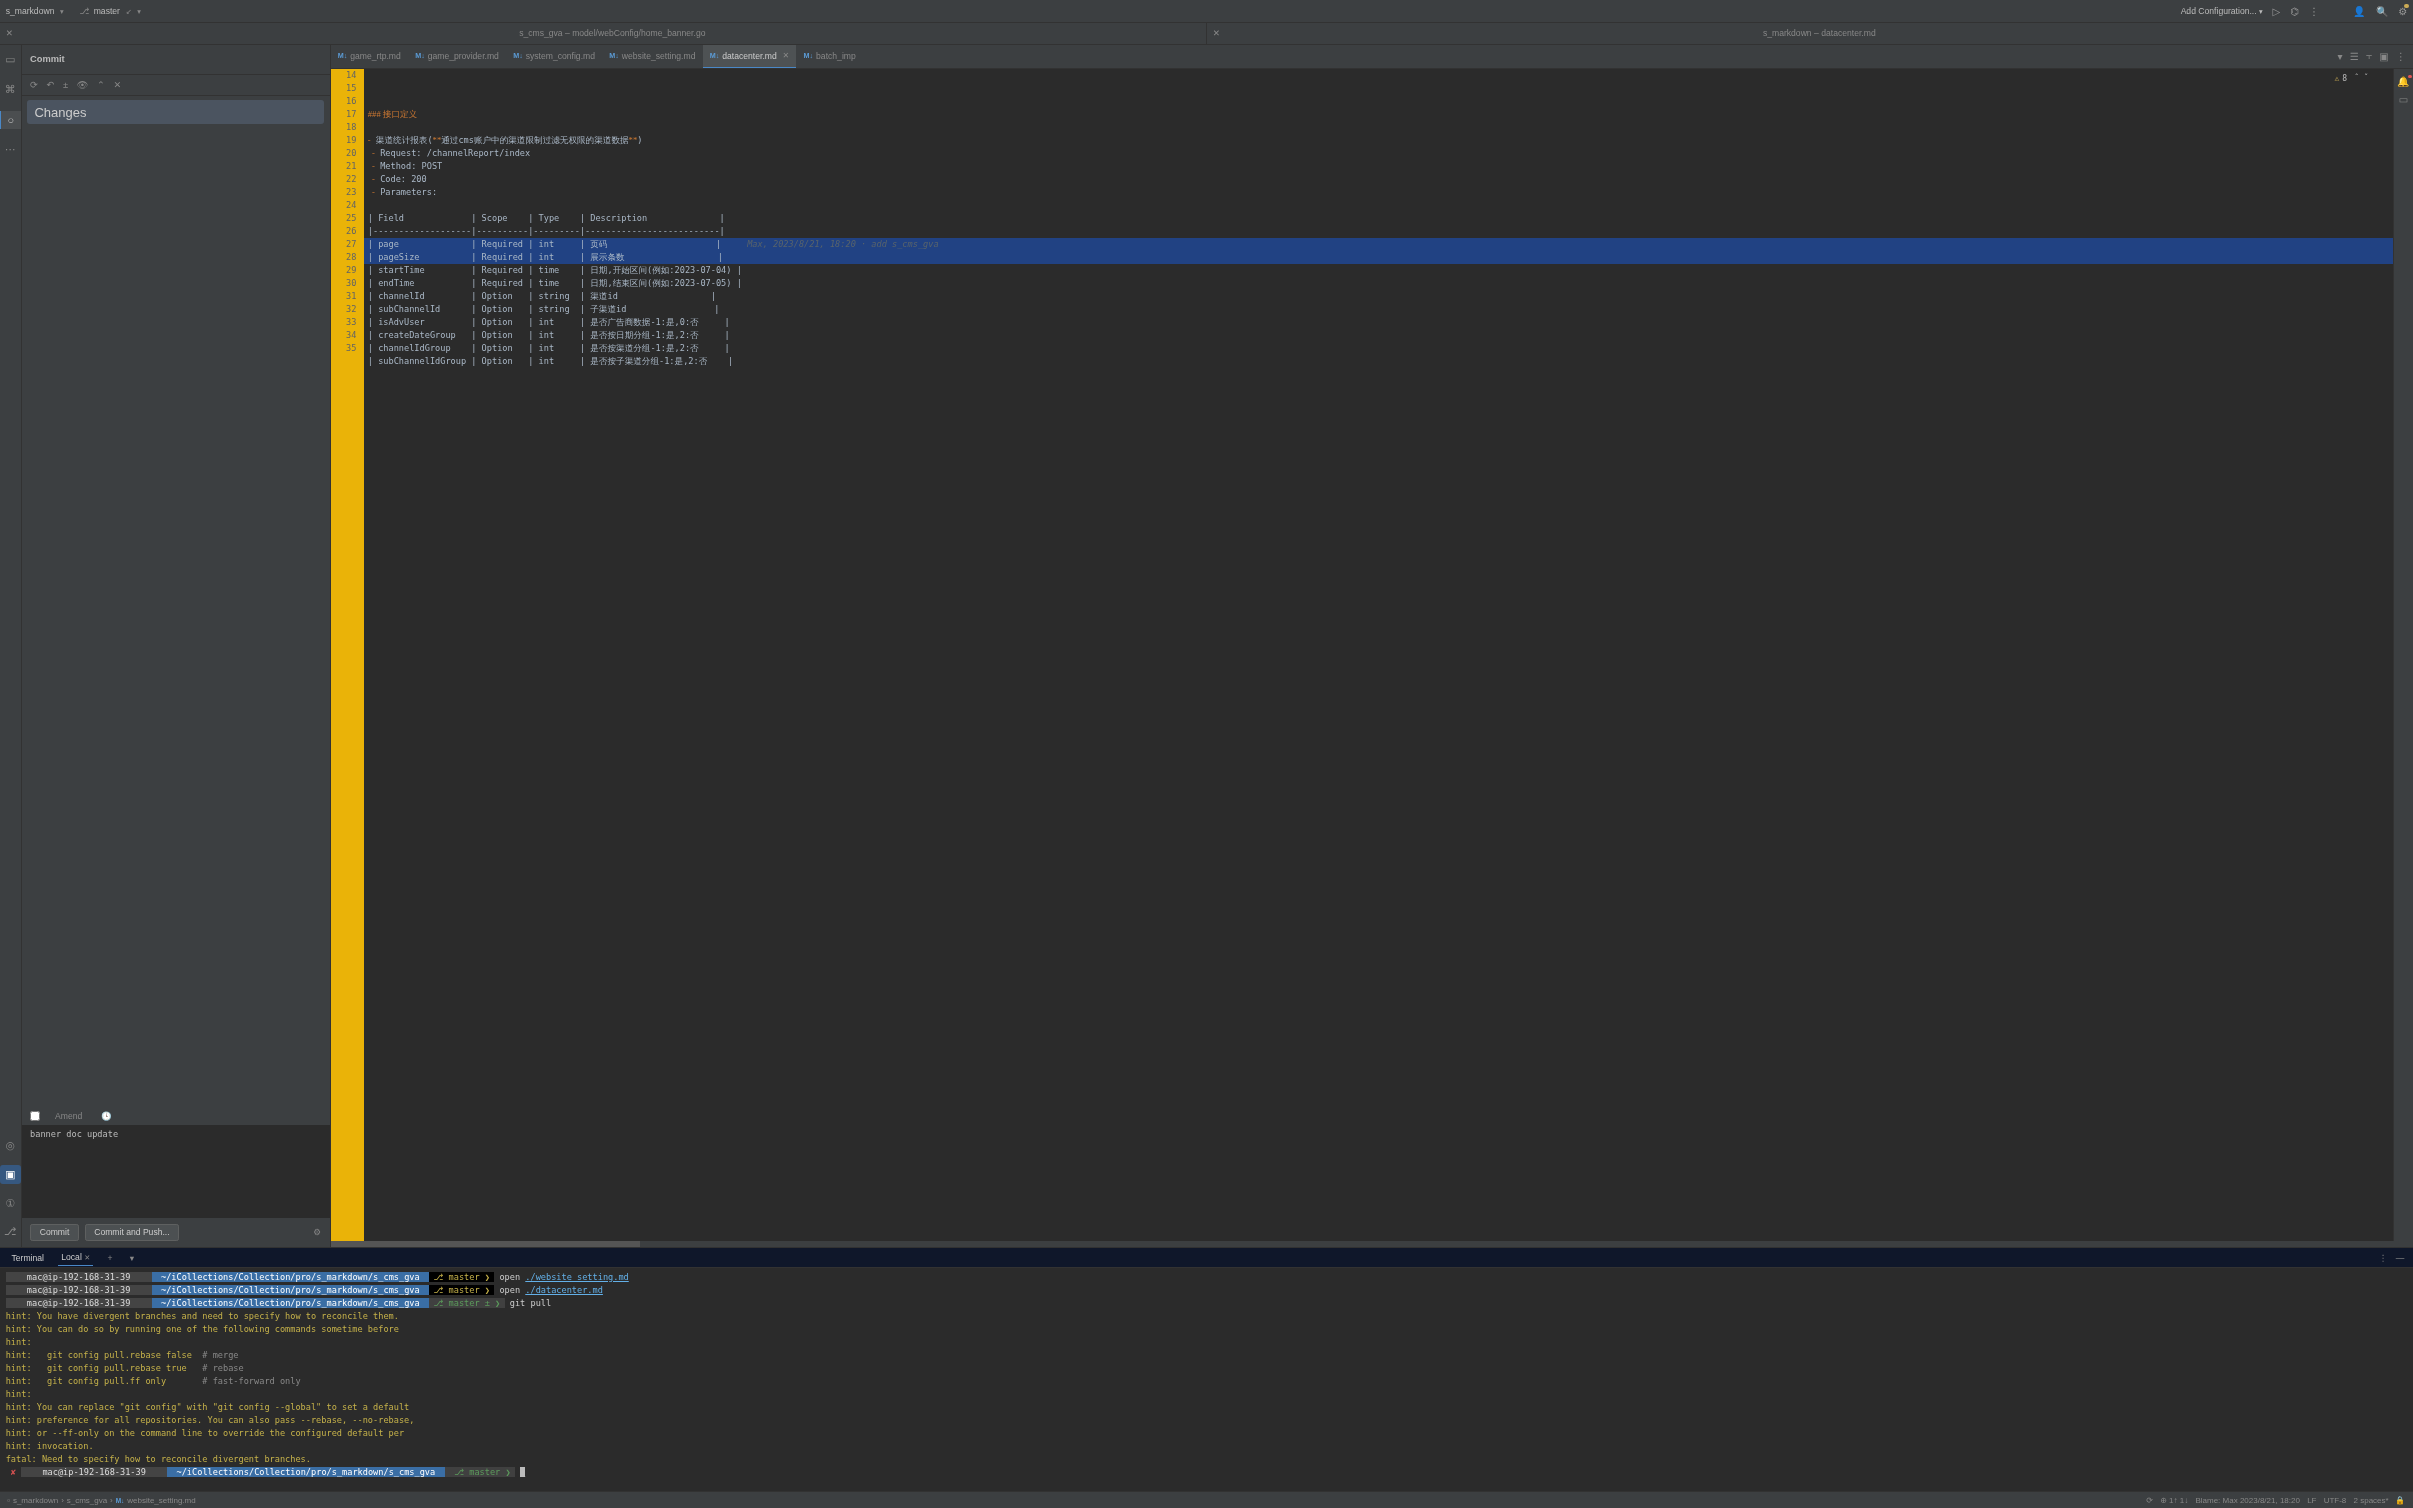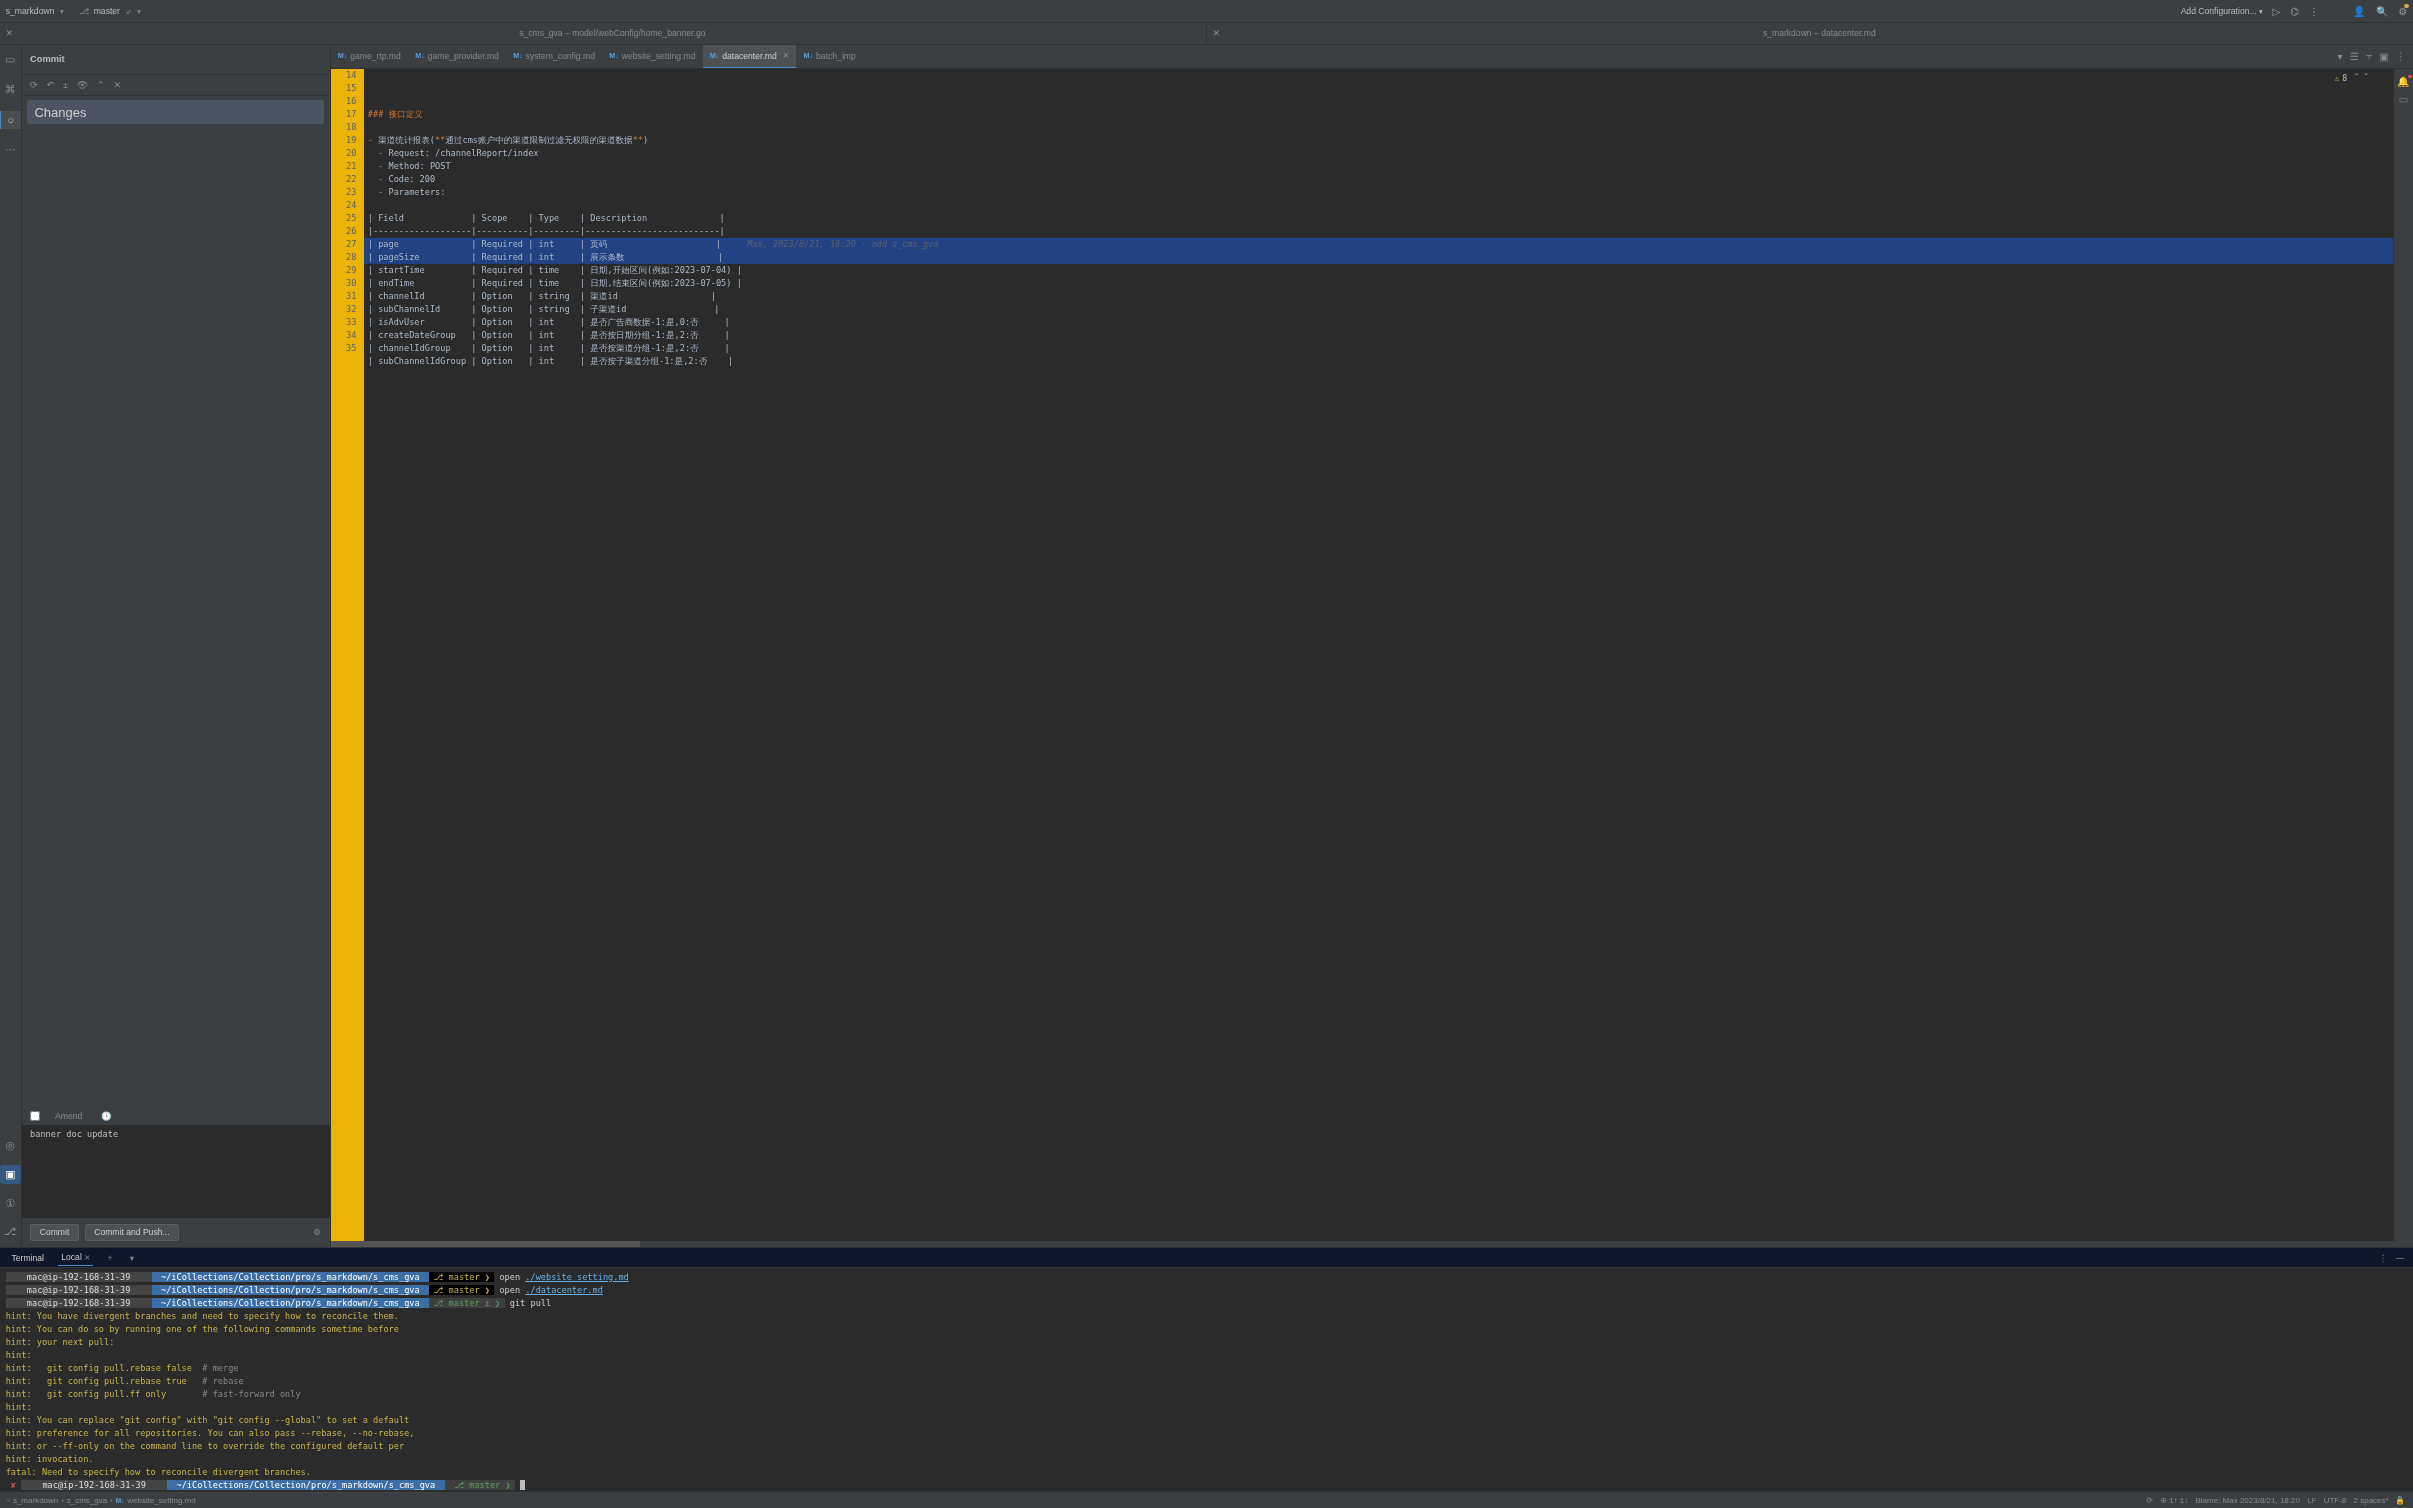--- a/index.html
+++ b/index.html
@@ -157,21 +157,21 @@
       background: #eab308;
       color: #606366;
       text-align: right;
       padding-right: 7.2px;
       padding-top: 0;
       user-select: none;
     }
     .gutter .ln { height: 13px; }
     .code-body { flex: 1; overflow: hidden; white-space: pre; color: #a9b7c6; position: relative; }
     .code-body .line { height: 13px; padding-left: 4.3px; }
-    .hl-orange { color: #cc7832; }
+    .hl-orange { color: #cc7832; font-family: Liberation Serif, serif; }
     .sel-line { background: #214283; }
     .inline-blame { color: #58636b; font-style: italic; }
     .code-right-bar {
       width: 20px;
       background: #3c3f41;
       border-left: 0.7px solid #323232;
       position: relative;
     }
     .warn-badge {
       position: absolute;
@@ -416,21 +416,20 @@
       <span>⋮</span>
       <span>—</span>
     </div>
   </div>
   <div class="terminal-body" id="termbody">
       <div class="term-line"><span class="seg-host"> mac@ip-192-168-31-39 </span><span class="seg-path"> ~/iCollections/Collection/pro/s_markdown/s_cms_gva </span><span class="seg-branch-y">⎇ master ❯</span> <span class="cmd-plain">open </span><span class="cmd-file">./website_setting.md</span></div>
       <div class="term-line"><span class="seg-host"> mac@ip-192-168-31-39 </span><span class="seg-path"> ~/iCollections/Collection/pro/s_markdown/s_cms_gva </span><span class="seg-branch-y">⎇ master ❯</span> <span class="cmd-plain">open </span><span class="cmd-file">./datacenter.md</span></div>
       <div class="term-line"><span class="seg-host"> mac@ip-192-168-31-39 </span><span class="seg-path"> ~/iCollections/Collection/pro/s_markdown/s_cms_gva </span><span class="seg-branch-g">⎇ master ± ❯</span> <span class="cmd-plain">git pull</span></div>
       <div class="term-line"><span class="hint">hint: You have divergent branches and need to specify how to reconcile them.</span></div>
       <div class="term-line"><span class="hint">hint: You can do so by running one of the following commands sometime before</span></div>
-      <div class="term-line"><span class="hint">hint: your next pull:</span></div>
       <div class="term-line"><span class="hint">hint:</span></div>
       <div class="term-line"><span class="hint">hint:   git config pull.rebase false  </span><span class="comment"># merge</span></div>
       <div class="term-line"><span class="hint">hint:   git config pull.rebase true   </span><span class="comment"># rebase</span></div>
       <div class="term-line"><span class="hint">hint:   git config pull.ff only       </span><span class="comment"># fast-forward only</span></div>
       <div class="term-line"><span class="hint">hint:</span></div>
       <div class="term-line"><span class="hint">hint: You can replace "git config" with "git config --global" to set a default</span></div>
       <div class="term-line"><span class="hint">hint: preference for all repositories. You can also pass --rebase, --no-rebase,</span></div>
       <div class="term-line"><span class="hint">hint: or --ff-only on the command line to override the configured default per</span></div>
       <div class="term-line"><span class="hint">hint: invocation.</span></div>
       <div class="term-line"><span class="hint">fatal: Need to specify how to reconcile divergent branches.</span></div>

